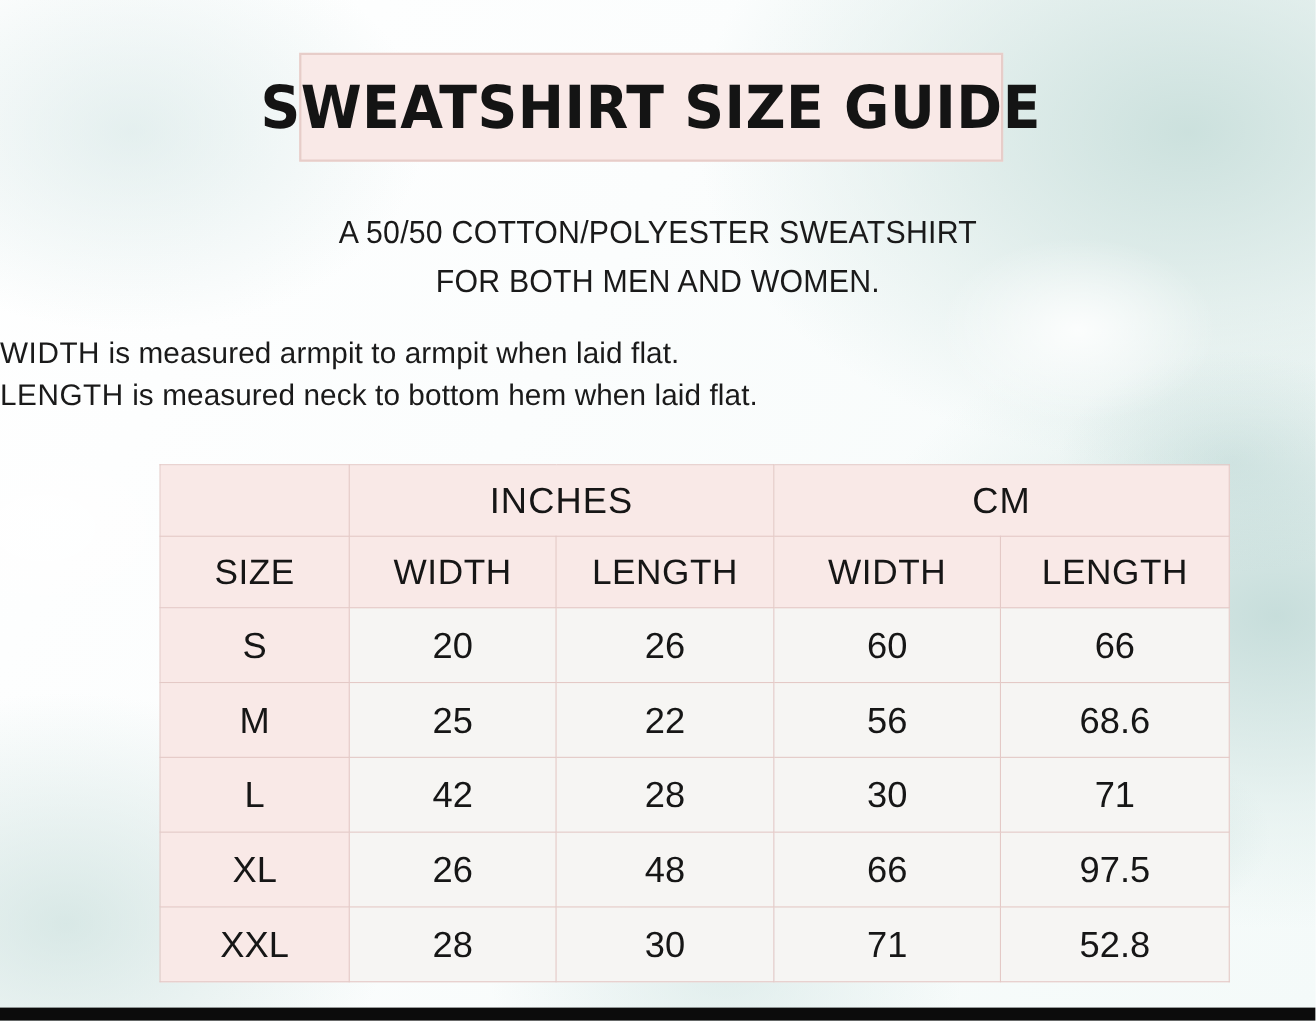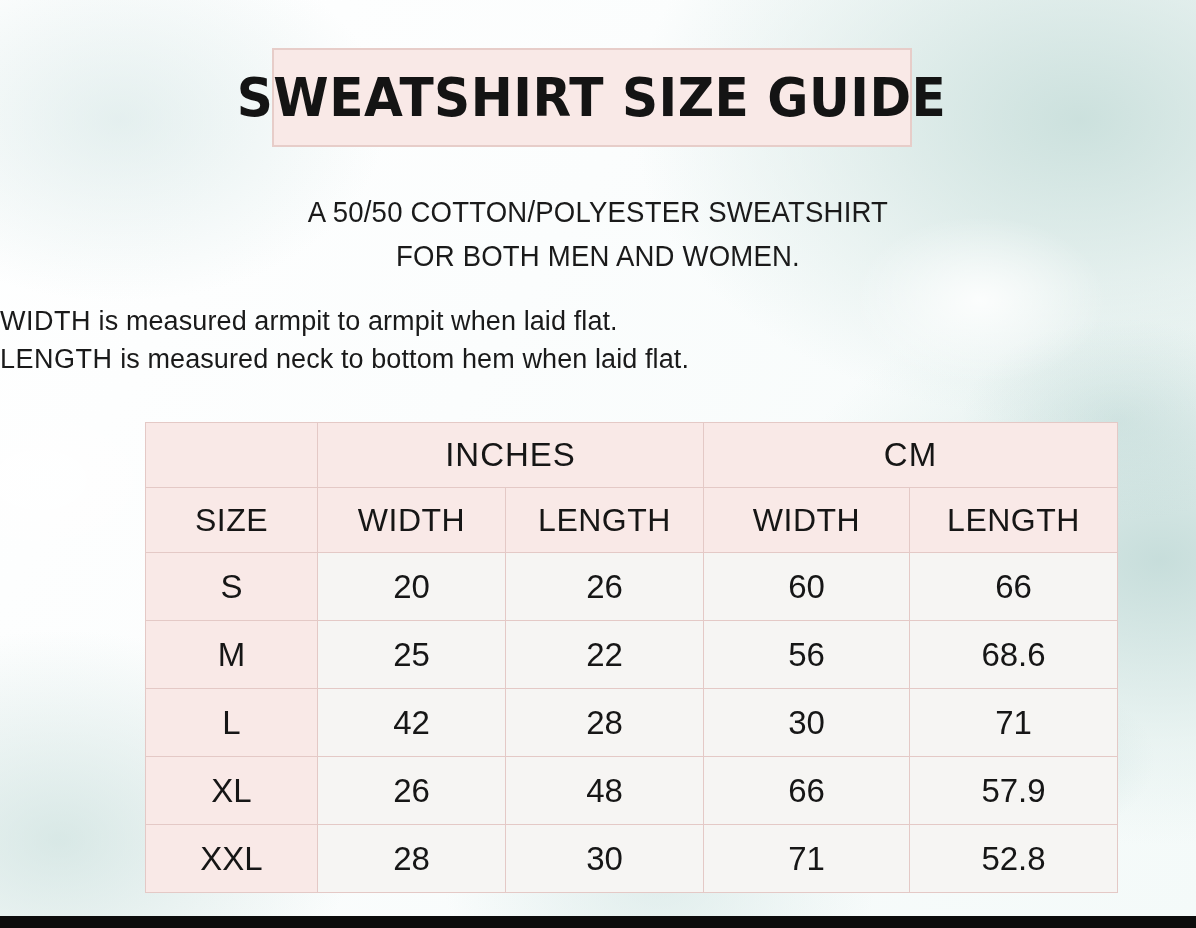--- a/index.html
+++ b/index.html
@@ -224,21 +224,21 @@
             <td>42</td>
             <td>28</td>
             <td>30</td>
             <td>71</td>
           </tr>
           <tr class="data-row">
             <td class="size-cell">XL</td>
             <td>26</td>
             <td>48</td>
             <td>66</td>
-            <td>57.9</td>
+            <td>97.5</td>
           </tr>
           <tr class="data-row">
             <td class="size-cell">XXL</td>
             <td>28</td>
             <td>30</td>
             <td>71</td>
             <td>52.8</td>
           </tr>
         </tbody>
       </table>

